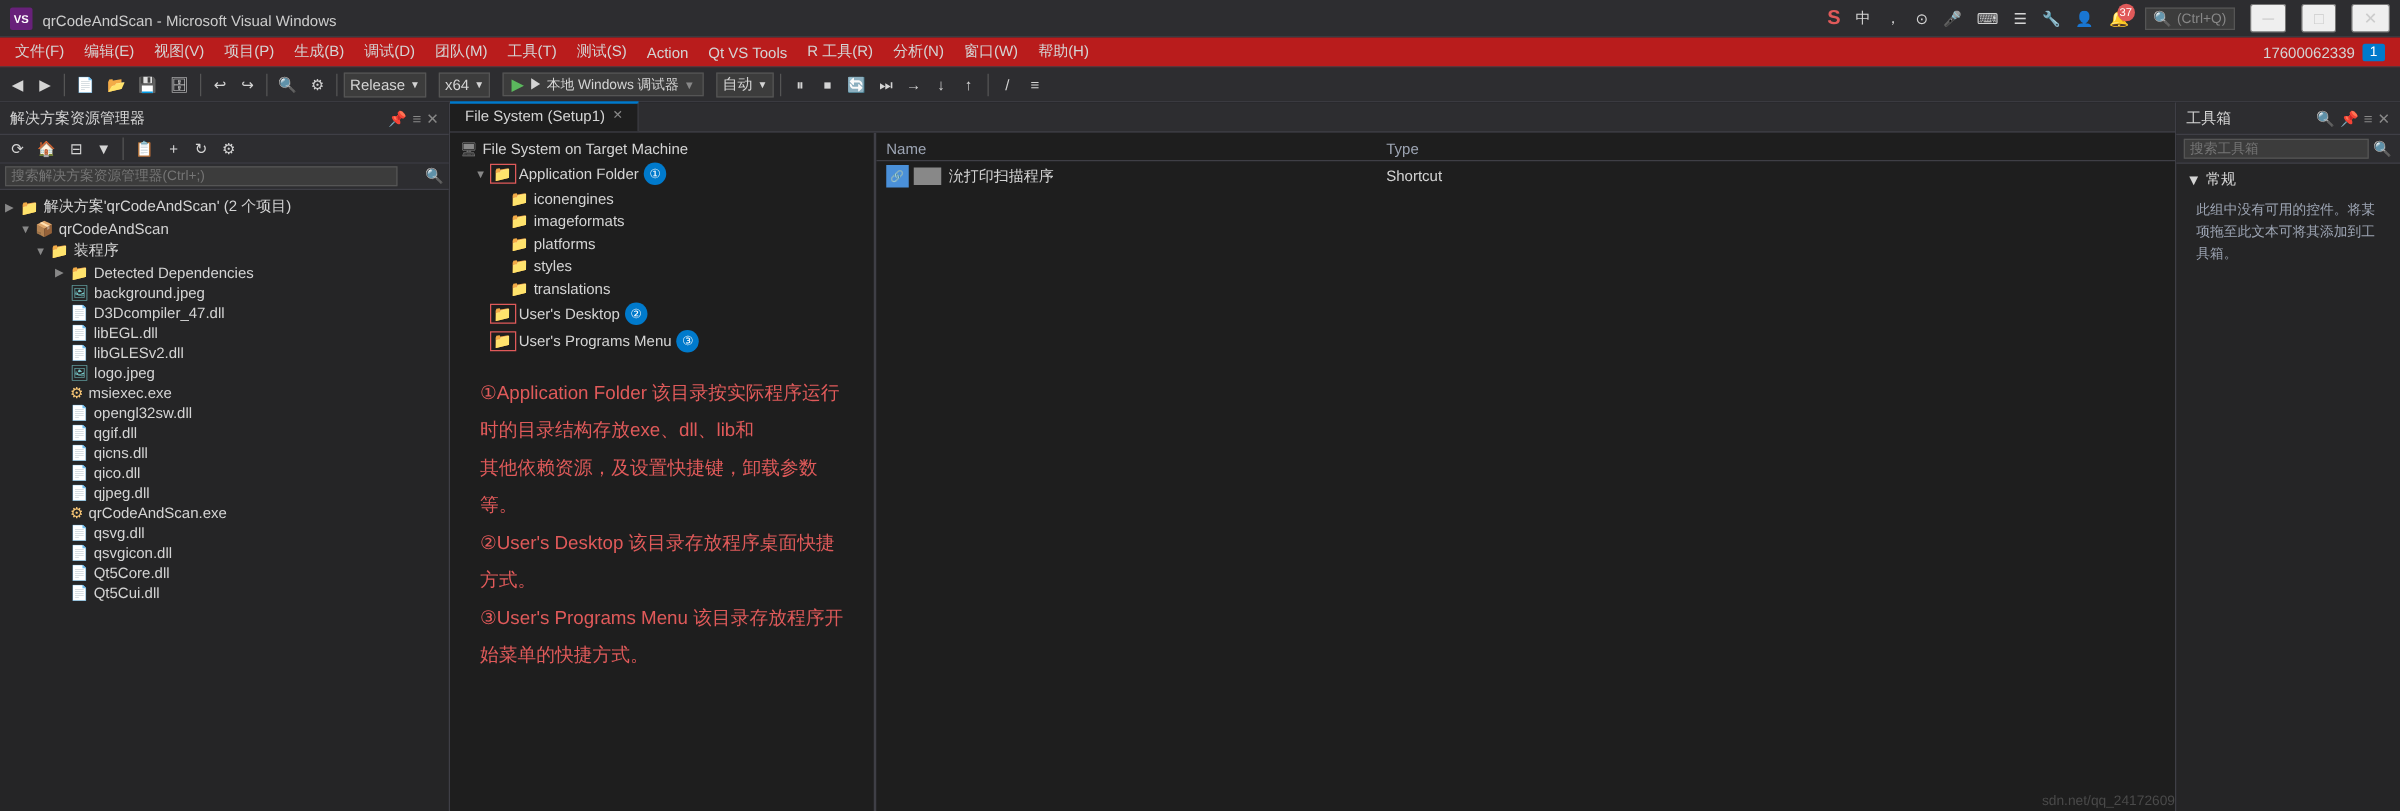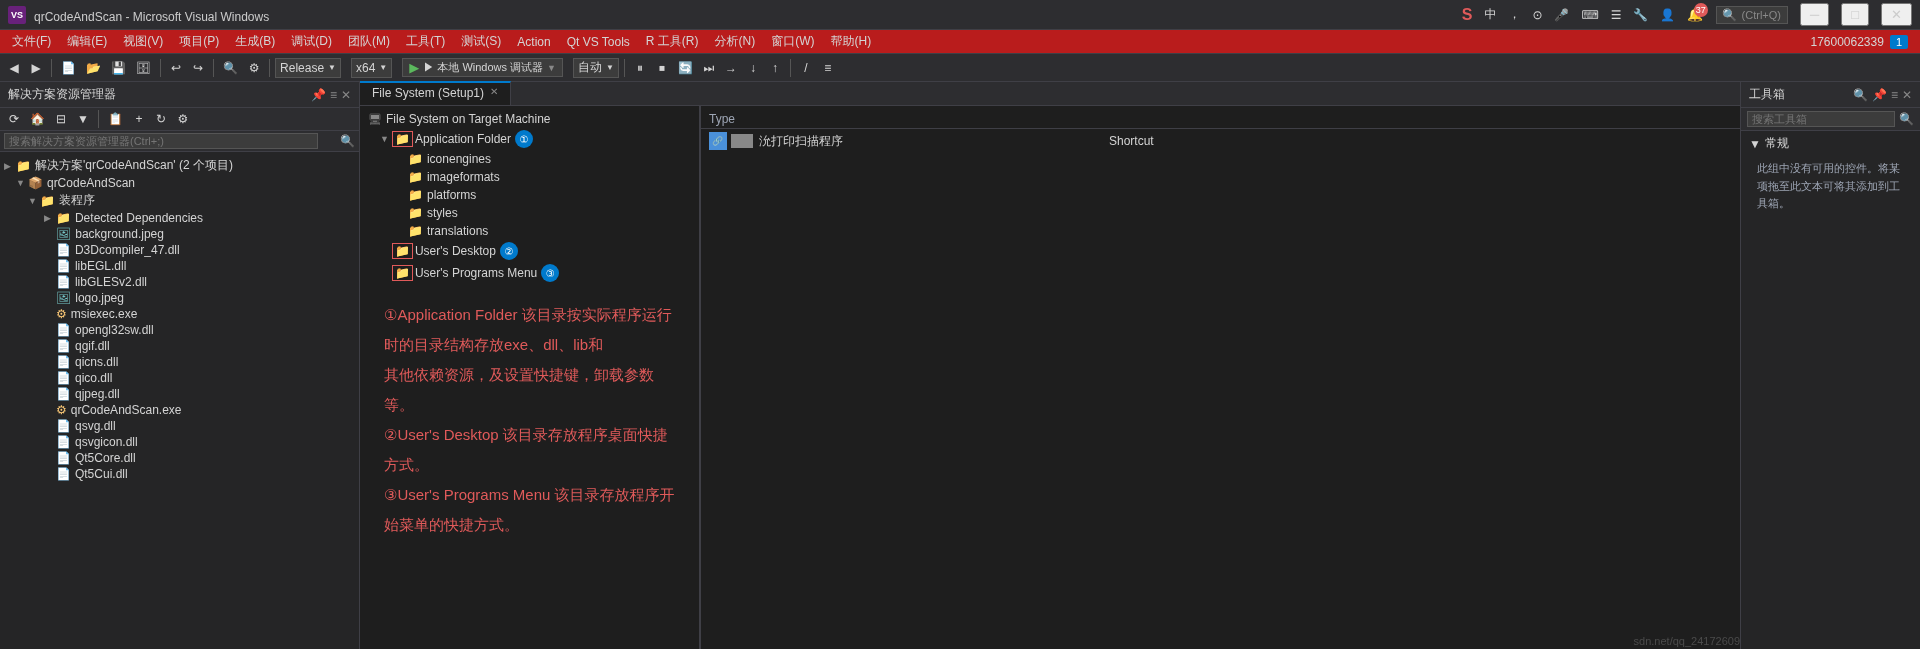--- a/index.html
+++ b/index.html
@@ -666,20 +666,21 @@
           <div class="annotation-text">其他依赖资源，及设置快捷键，卸载参数等。</div>
           <div class="annotation-text">②User's Desktop 该目录存放程序桌面快捷方式。</div>
           <div class="annotation-text">③User's Programs Menu 该目录存放程序开始菜单的快捷方式。</div>
         </div>
       </div>
 
       <div style="width:1px;background:#3f3f46;flex-shrink:0;"></div>
 
       <div class="fs-right">
         <div class="fs-table-header">
+          <span class="fs-col-name">Name</span>
           <span class="fs-col-type">Type</span>
         </div>
 
         <div class="fs-table-row">
           <span class="fs-col-name" style="display:flex;align-items:center;">
             <span style="width:18px;height:18px;background:#4a90d9;display:inline-flex;align-items:center;justify-content:center;font-size:9px;color:white;margin-right:4px;flex-shrink:0;">🔗</span>
             <span style="background:#888;width:22px;height:14px;margin-right:6px;display:inline-block;"></span>
             <span>沇打印扫描程序</span>
           </span>
           <span class="fs-col-type">Shortcut</span>

